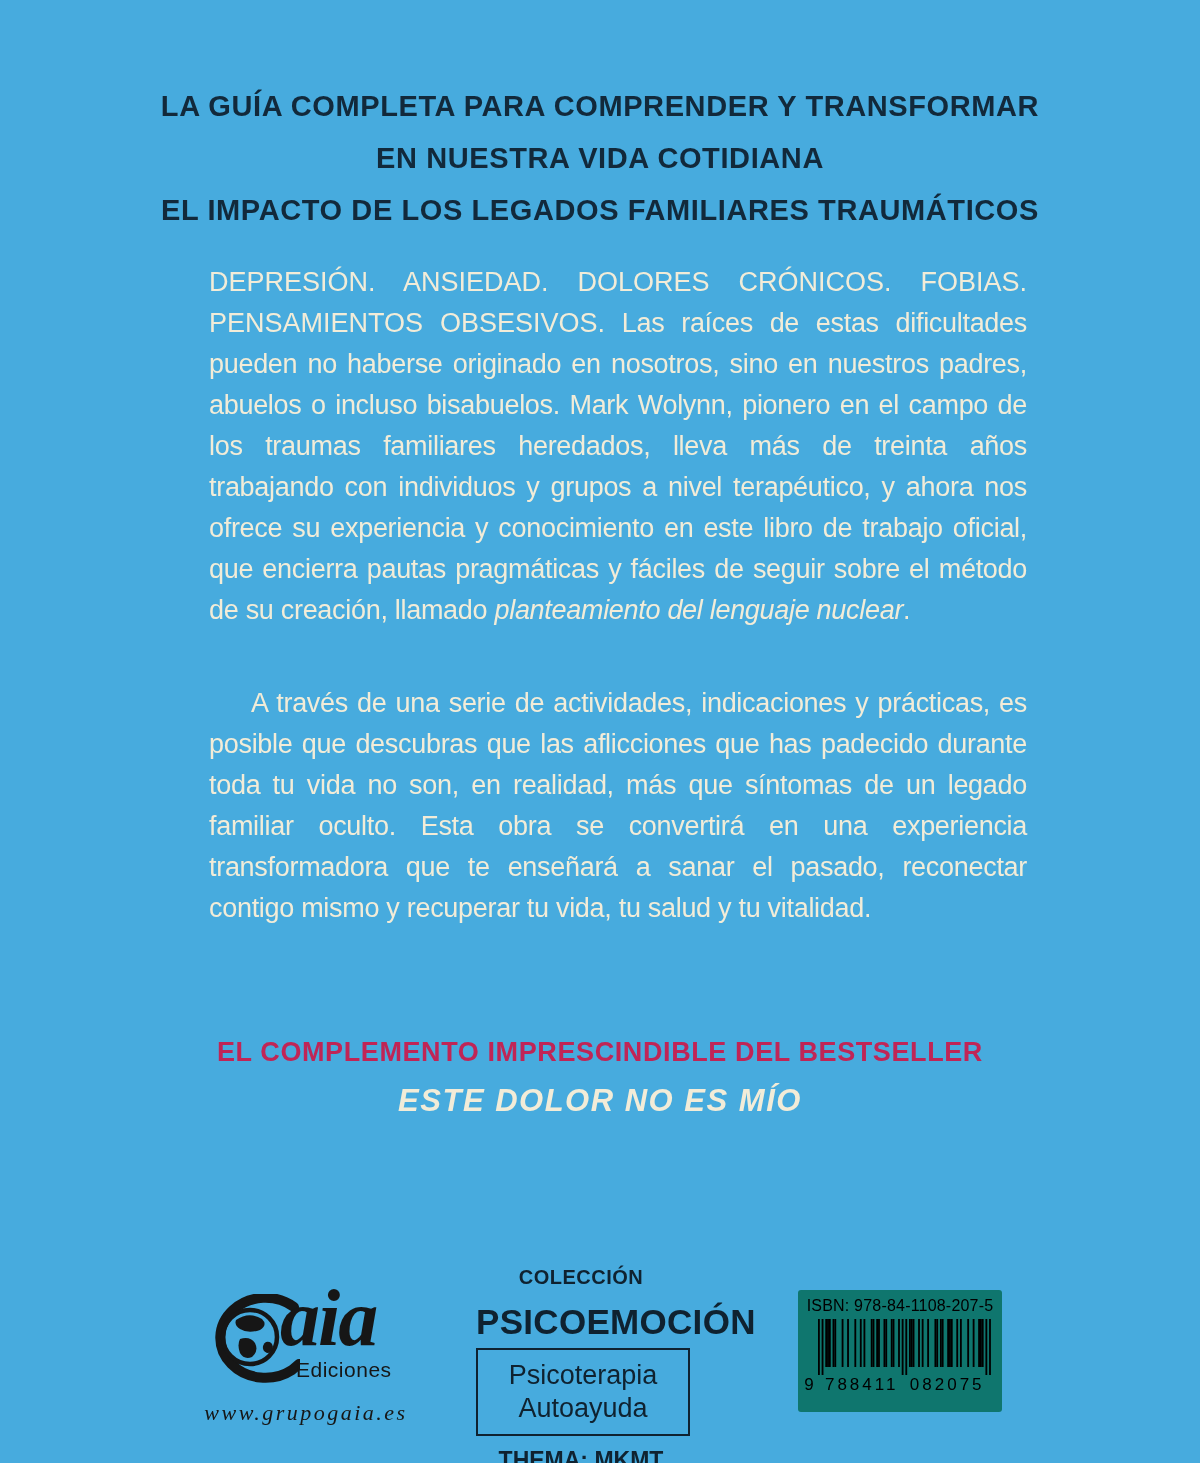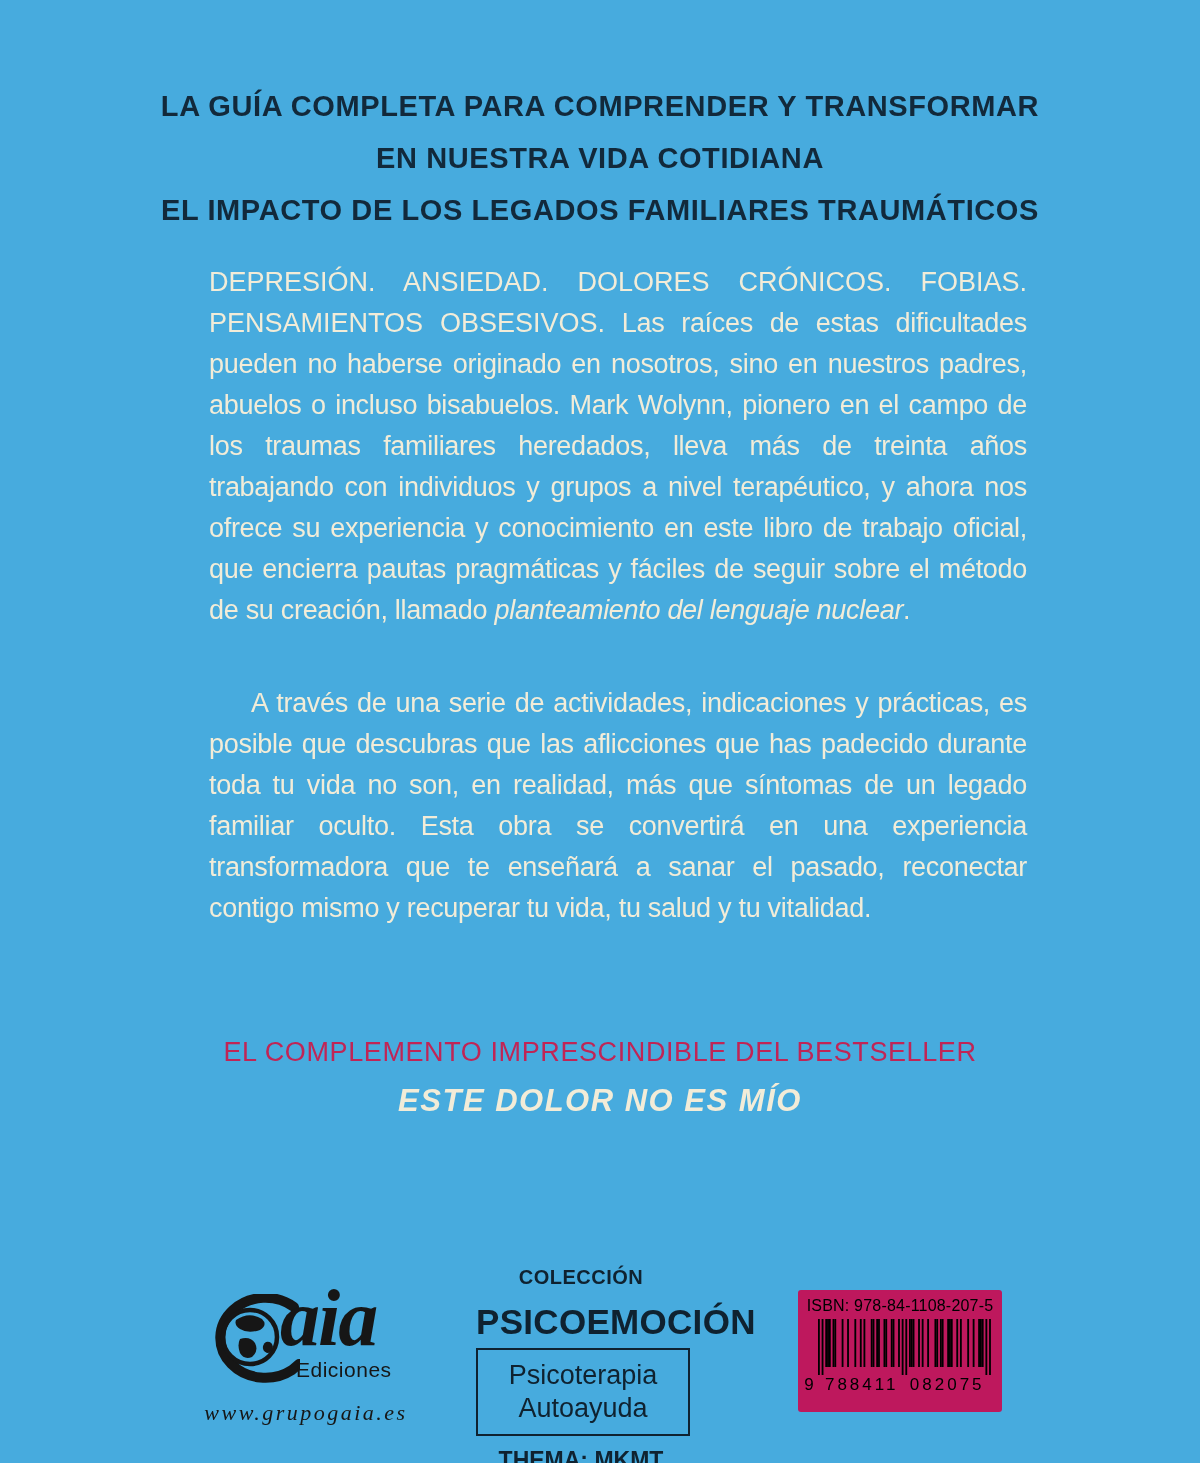--- a/index.html
+++ b/index.html
@@ -41,21 +41,21 @@
   }
   .bodytext p{margin:0;}
   .para-2{margin-top:52px !important;text-indent:42px;}
   .caps-lead{letter-spacing:0;}
   .inline-italic{font-style:italic;}
   
   .bestseller-kicker{
     position:absolute;top:1037px;left:0;right:0;
     text-align:center;
     color:var(--red);
-    font-weight:normal;
+    font-weight:bold;
     font-size:27px;
     letter-spacing:.6px;
   }
   .bestseller-title{
     position:absolute;top:1083px;left:0;right:0;
     text-align:center;
     color:var(--cream);
     font-weight:bold;
     font-style:italic;
     font-size:31px;
@@ -104,21 +104,21 @@
     width:176px;
     padding:9px 17px;
     font-size:27px;
     line-height:33px;
   }
   .col-thema{font-weight:bold;font-size:23px;margin-top:11px;}
   
   .barcode-box{
     position:absolute;left:798px;top:1290px;
     width:204px;height:122px;
-    background:#be185d;
+    background:#0f766e;
     border-radius:3px;
     display:flex;flex-direction:column;align-items:center;
     box-sizing:border-box;
     padding-top:7px;
   }
   .isbn-label{
     font-size:16px;color:#000;
     letter-spacing:.2px;
     margin-bottom:4px;
     white-space:nowrap;

